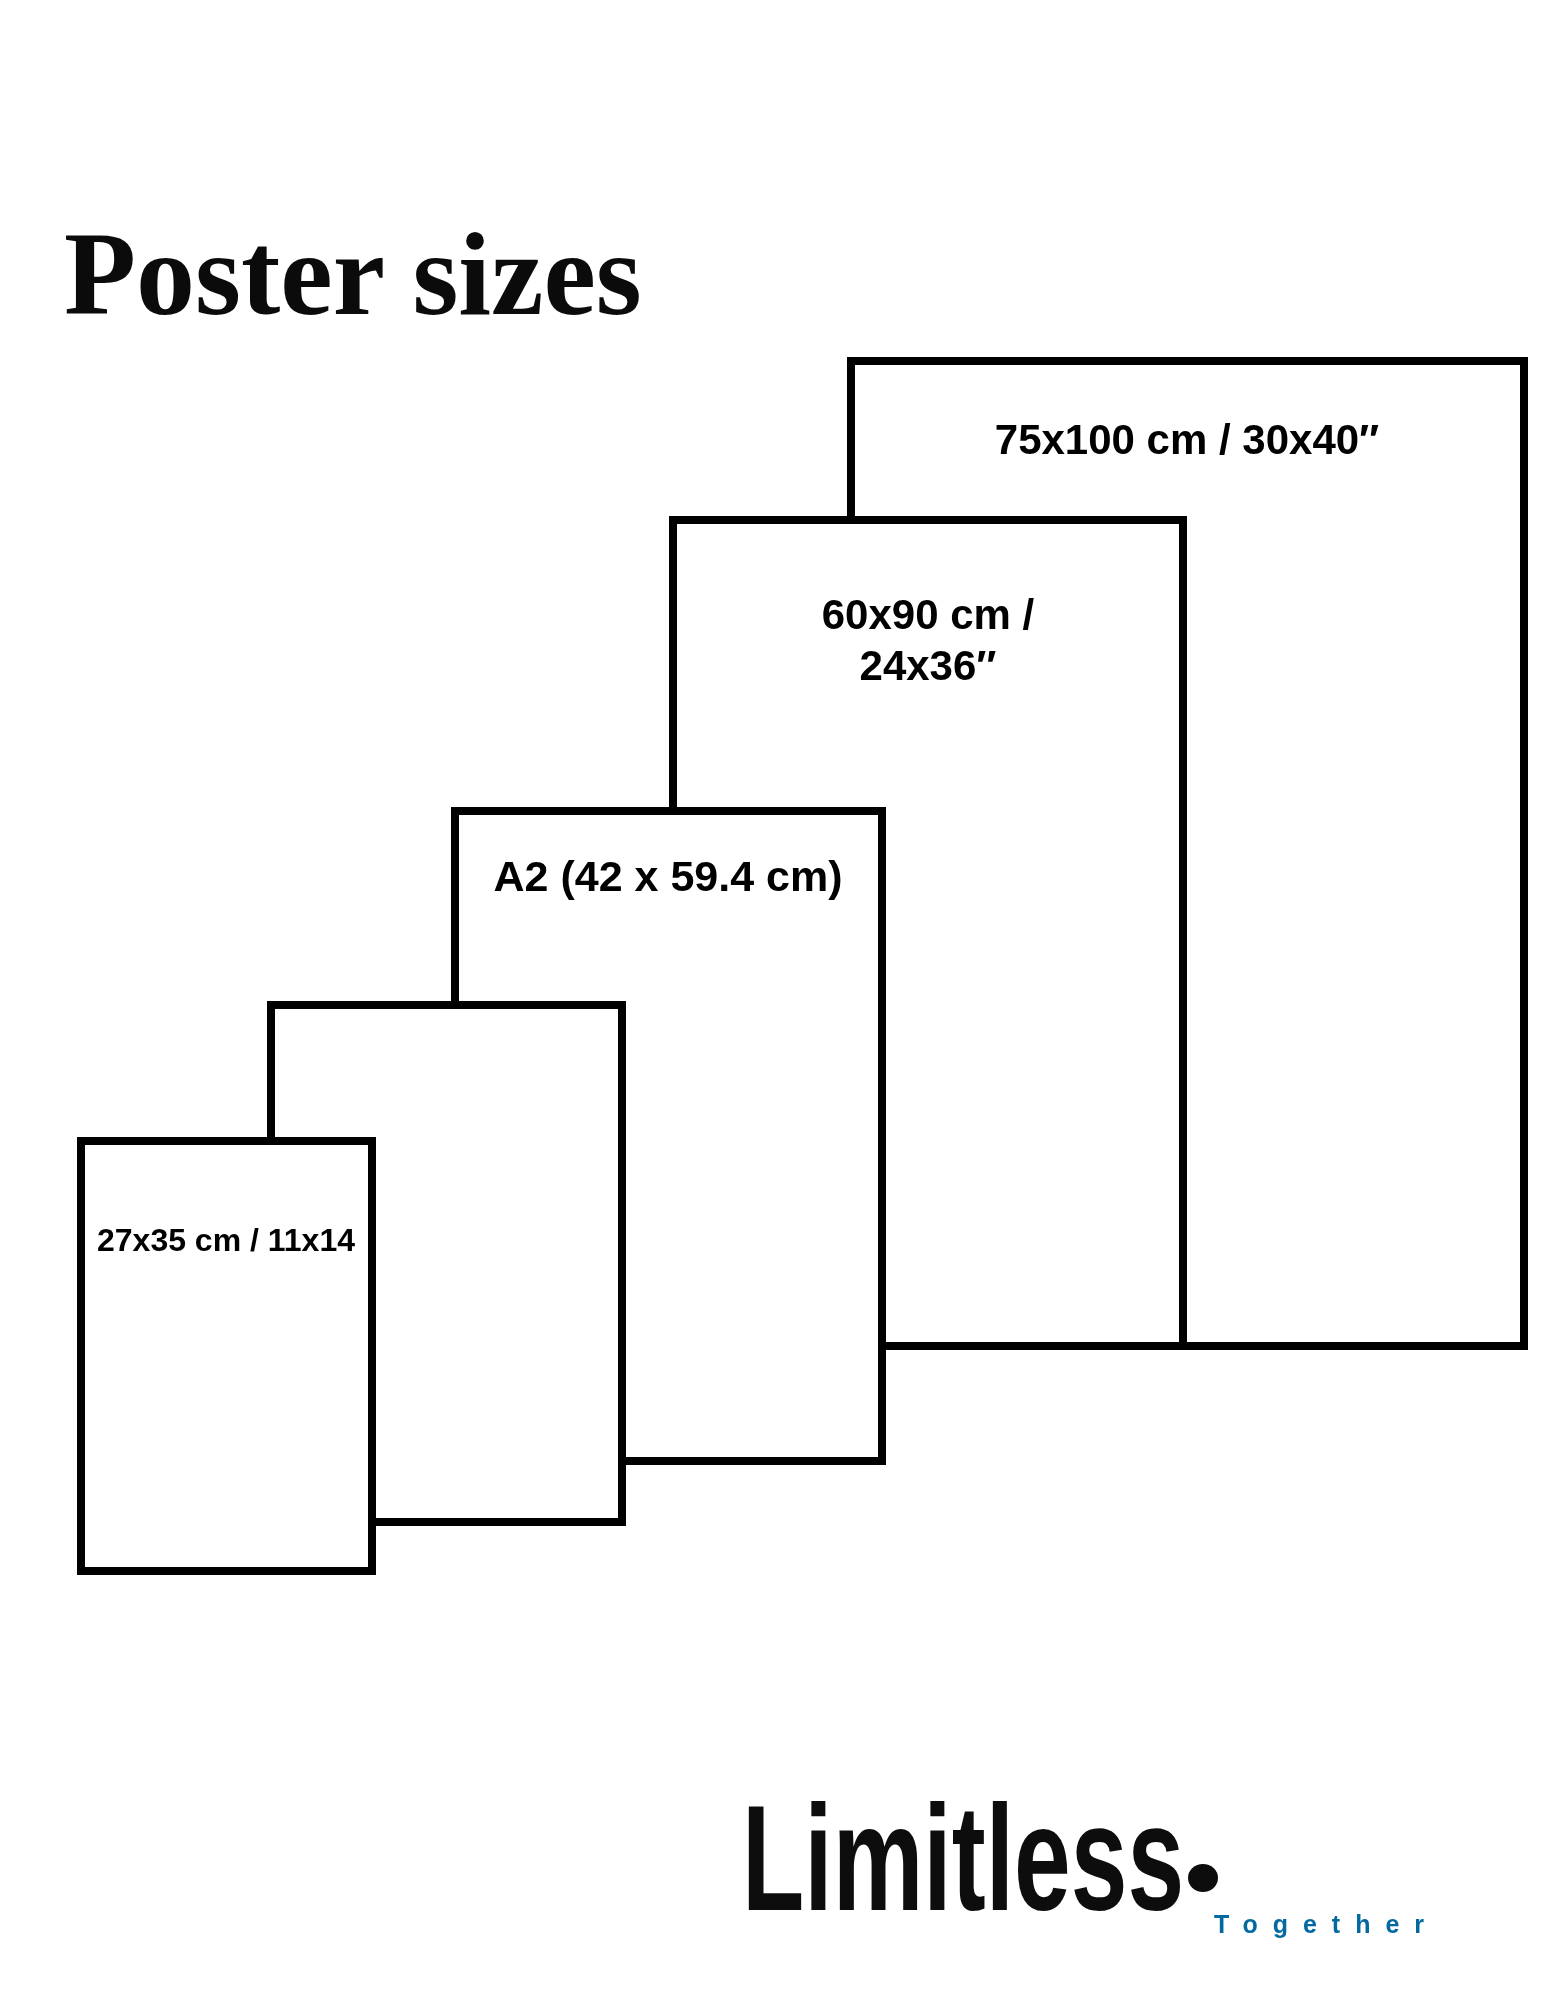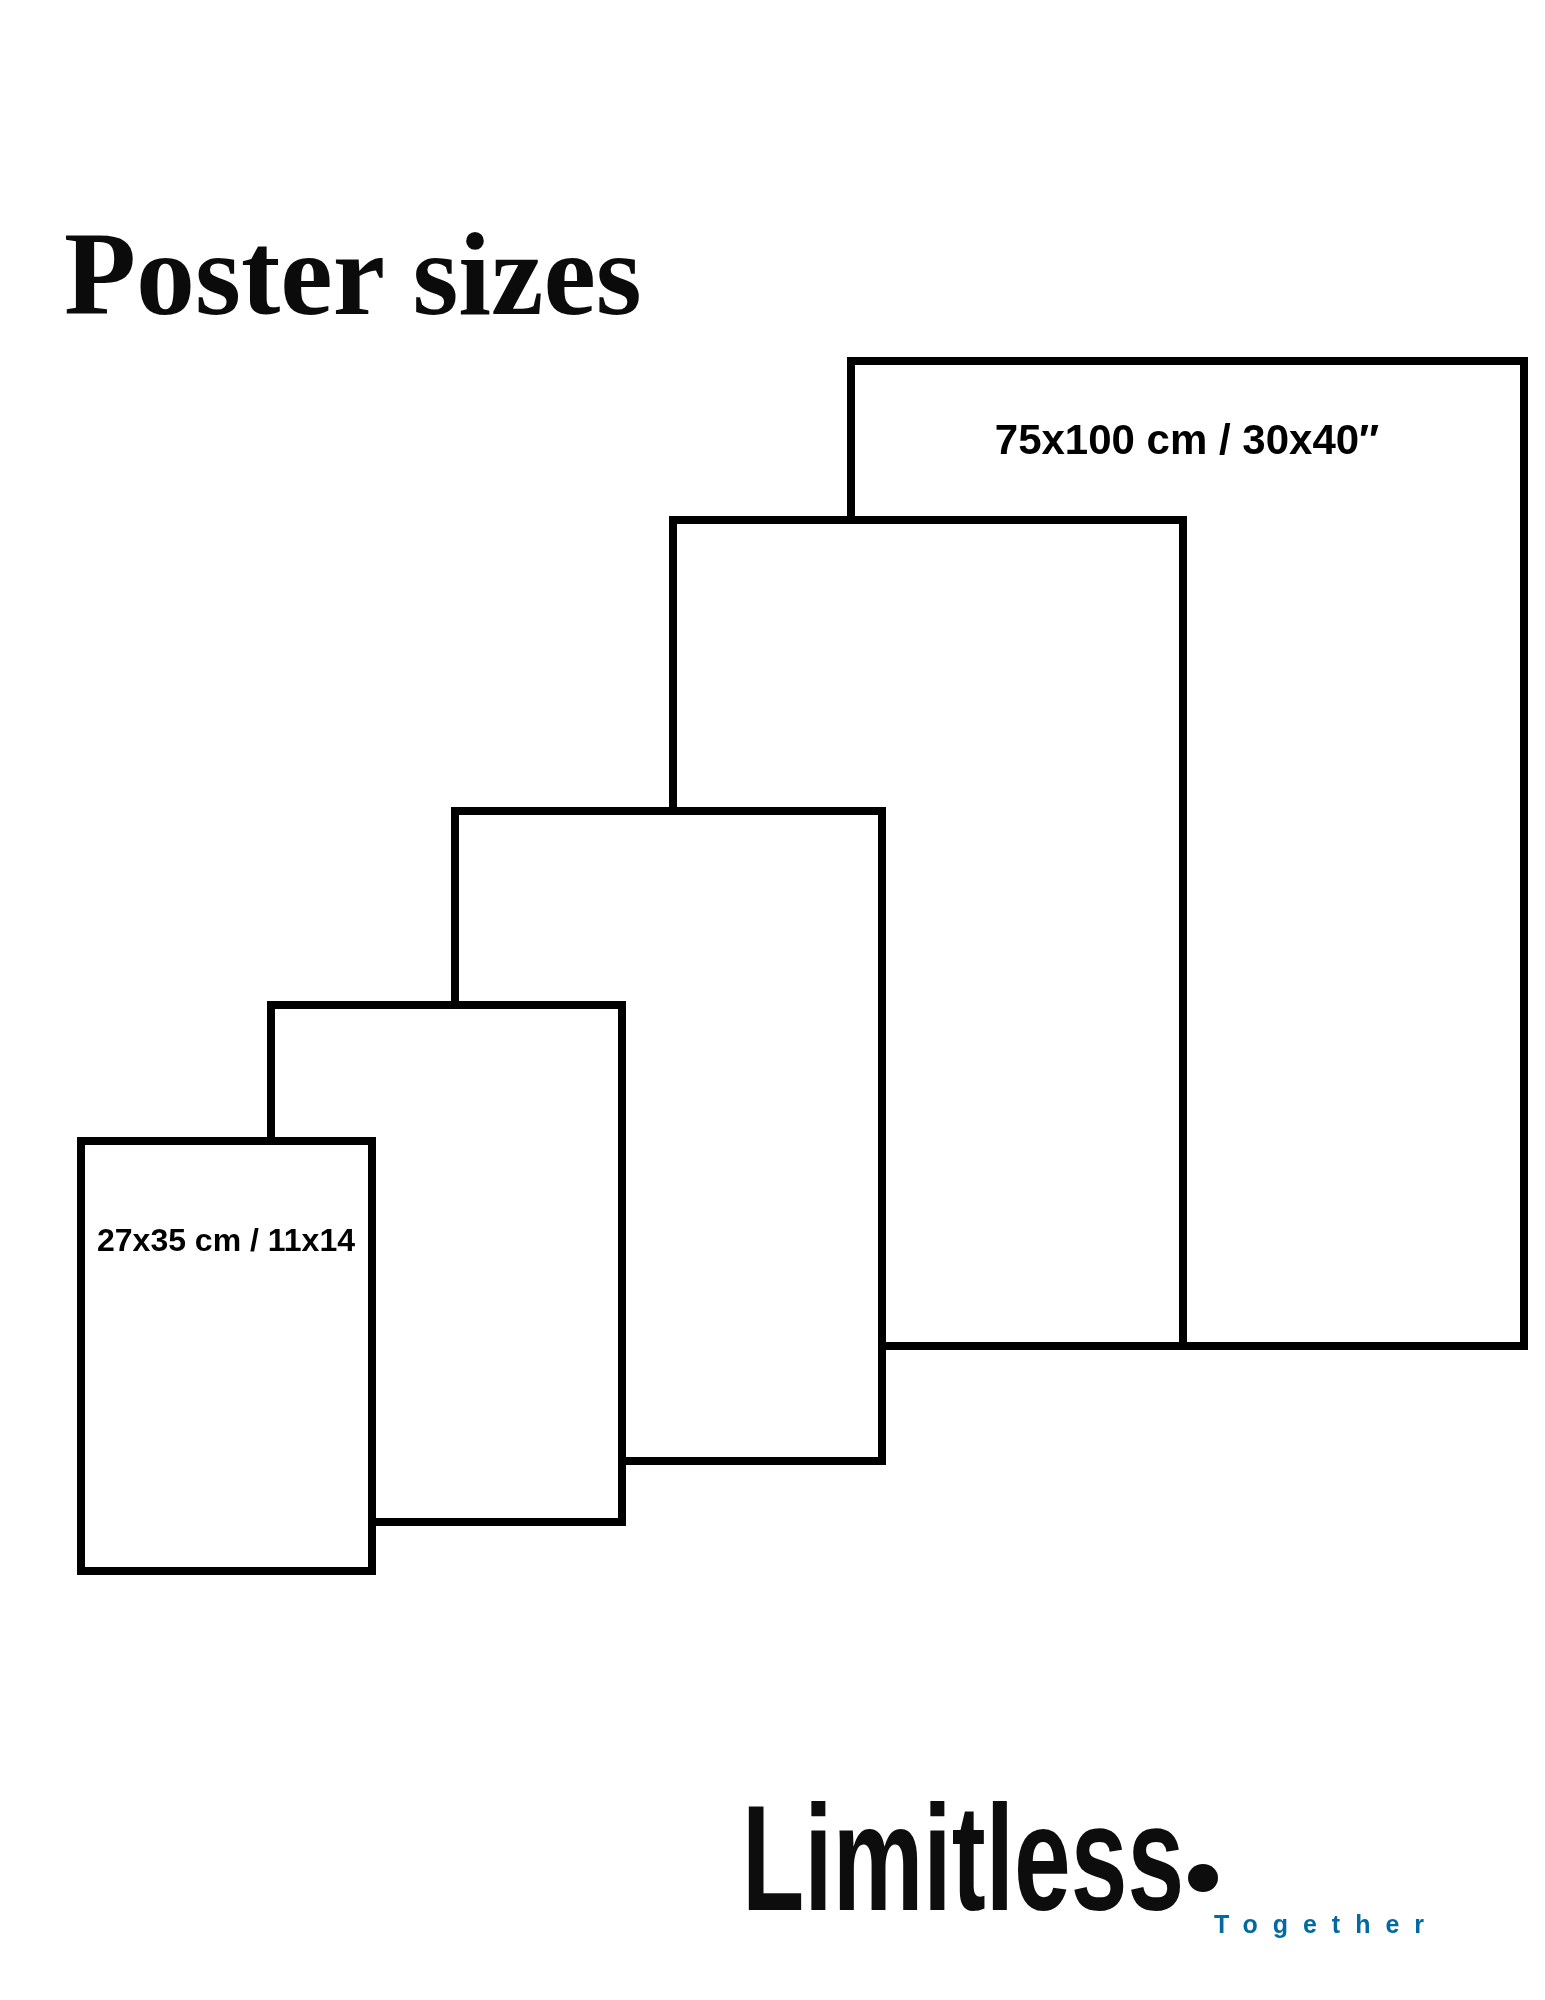--- a/index.html
+++ b/index.html
@@ -85,21 +85,26 @@
   <h1 class="page-title">Poster sizes</h1>
 
   <div class="poster-rect rect-75"></div>
   <div class="poster-rect rect-60"></div>
   <div class="poster-rect rect-a2"></div>
   <div class="poster-rect rect-a3"></div>
   <div class="poster-rect rect-27"></div>
 
   <div class="size-label lbl-75">75x100 cm / 30x40″</div>
 
+  <div class="size-label lbl-60">
+    <div>60x90 cm /</div>
+    <div>24x36″</div>
+  </div>
 
+  <div class="size-label lbl-a2">A2 (42 x 59.4 cm)</div>
 
 
   <div class="size-label lbl-27">27x35 cm / 11x14</div>
 
   <div class="brand-name">Limitless</div>
   <div class="brand-dot"></div>
   <div class="brand-tagline">Together</div>
 
 </div>
 

